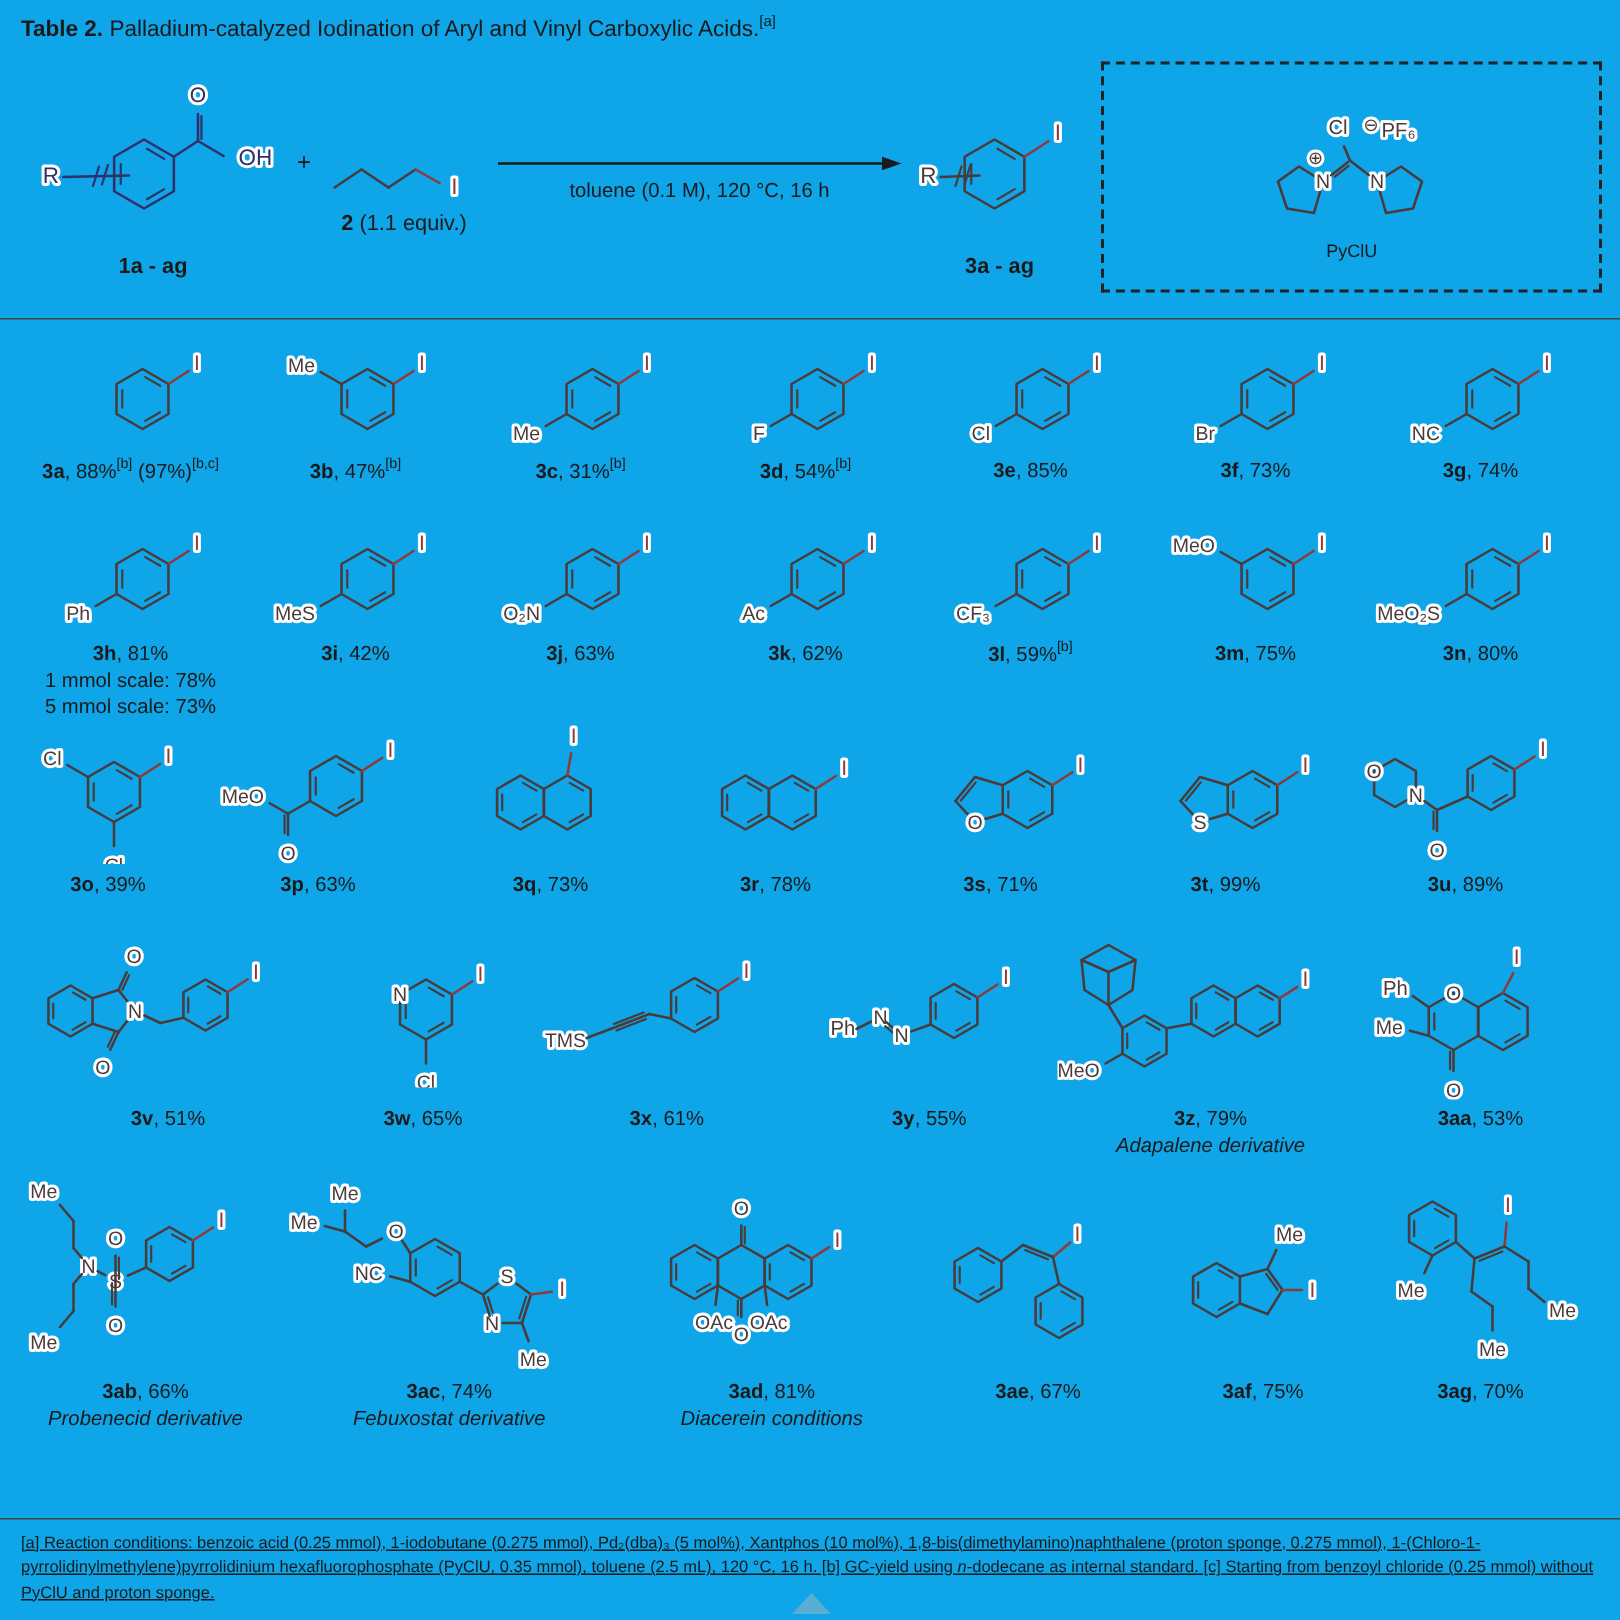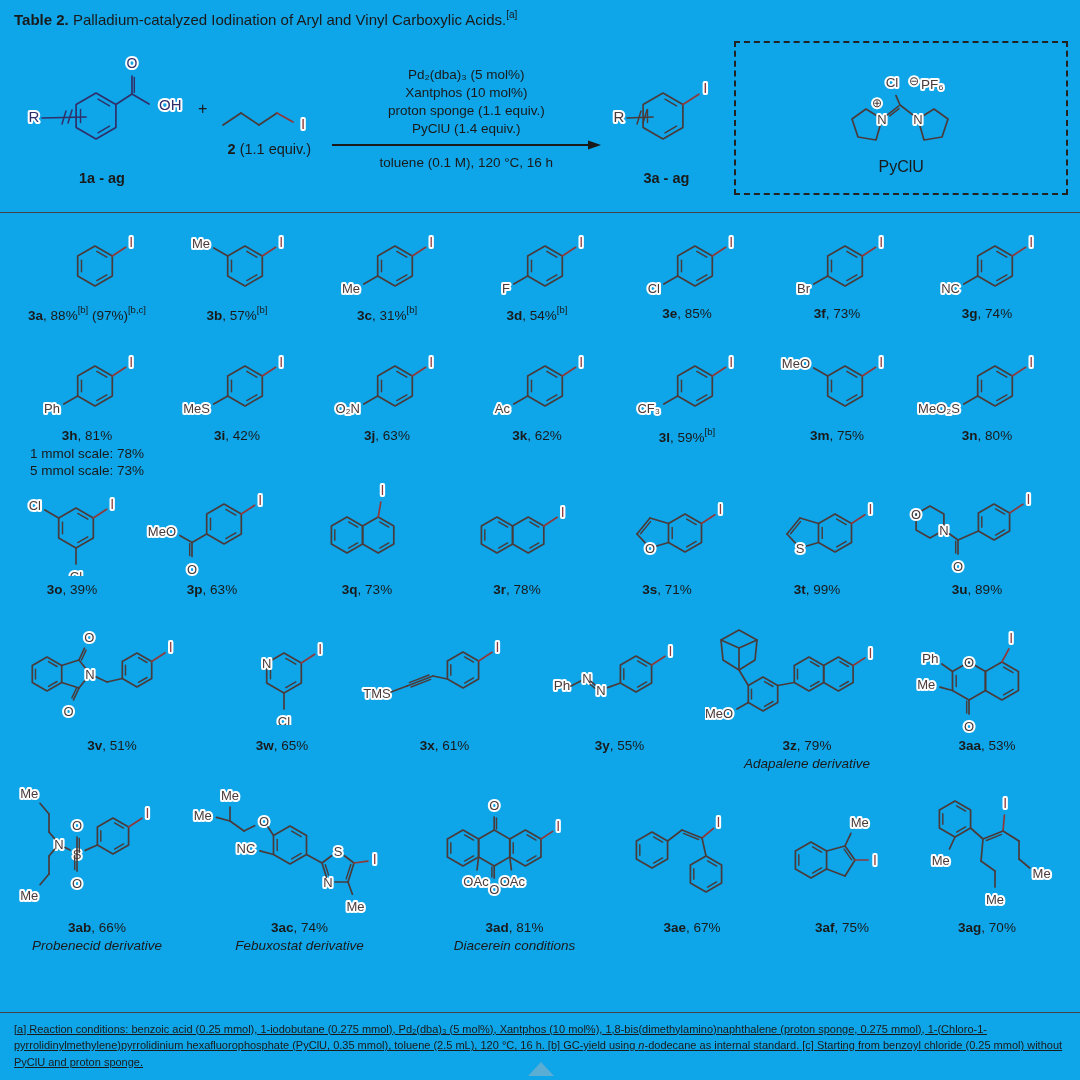--- a/index.html
+++ b/index.html
@@ -11,21 +11,21 @@
   .schemeblock{display:flex;flex-direction:column;align-items:center;}
   .schemetag{font-size:14.5px;font-weight:bold;margin-top:2px;}
   .schemetag .nrm{font-weight:normal;}
   .plus{font-size:16px;padding:0 1px 18px 1px;}
   .arrowblock{display:flex;flex-direction:column;align-items:center;width:272px;}
   .cond{font-size:13.5px;line-height:1.32;text-align:center;}
   .condbelow{font-size:13.5px;margin-top:3px;}
   .reagentbox{border:2px dashed #222;height:150px;width:332px;display:flex;align-items:center;
               justify-content:space-evenly;margin-left:4px;}
   .boxitem{display:flex;flex-direction:column;align-items:center;}
-  .boxcap{font-size:16px;margin-top:1px;}
+  .boxcap{font-size:12px;margin-top:1px;}
   .divider{border-top:1.6px solid #444;margin:2px 0 0 0;}
   .rows{display:flex;flex-direction:column;padding:4px 12px 0 12px;}
   .row{display:flex;align-items:flex-start;}
   .cell{display:flex;flex-direction:column;align-items:center;}
   .svgbox{display:flex;align-items:center;justify-content:center;}
   .cap{font-size:13.5px;text-align:left;line-height:1.3;white-space:nowrap;}
   .cap b{font-weight:bold;}
   .cap sup{font-size:9.5px;position:relative;top:-1px;}
   .note{font-size:13.5px;text-align:right;line-height:1.3;white-space:nowrap;}
   .note.it{font-style:italic;}
@@ -71,26 +71,20 @@
       <svg id="svg-butyl" width="112" height="60" viewBox="0 0 112 60">
           <line x1="10.0" y1="46.0" x2="28.0" y2="34.0" stroke="#4a3b3b" stroke-width="1.7" stroke-linecap="round"></line>
           <line x1="28.0" y1="34.0" x2="46.0" y2="46.0" stroke="#4a3b3b" stroke-width="1.7" stroke-linecap="round"></line>
           <line x1="46.0" y1="46.0" x2="64.0" y2="34.0" stroke="#4a3b3b" stroke-width="1.7" stroke-linecap="round"></line>
           <line x1="64.0" y1="34.0" x2="80.0" y2="43.0" stroke="#8e3a3a" stroke-width="1.7" stroke-linecap="round"></line>
           <text x="90.0" y="50.0" font-size="15" fill="#8e3a3a" text-anchor="middle" paint-order="stroke" stroke="#ffffff" stroke-width="4" stroke-linejoin="round">I</text>
         </svg>
       <div class="schemetag"><span>2</span><span class="nrm"> (1.1 equiv.)</span></div>
     </div>
     <div class="arrowblock">
-      <div class="cond" id="cond-above">
-          <div>Pd₂(dba)₃ (5 mol%)</div>
-          <div>Xantphos (10 mol%)</div>
-          <div>proton sponge (1.1 equiv.)</div>
-          <div>PyClU (1.4 equiv.)</div>
-        </div>
       <svg width="272" height="14" viewBox="0 0 272 14">
         <line x1="2" y1="7" x2="258" y2="7" stroke="#1a1a1a" stroke-width="1.8"></line>
         <polygon points="258,2.5 271,7 258,11.5" fill="#1a1a1a"></polygon>
       </svg>
       <div class="condbelow">toluene (0.1 M), 120 °C, 16 h</div>
     </div>
     <div class="schemeblock">
       <svg id="svg-product" width="118" height="118" viewBox="0 0 118 118">
           <path d="M56.0,43.0L75.9,54.5L75.9,77.5L56.0,89.0L36.1,77.5L36.1,54.5Z" fill="none" stroke="#4a3b3b" stroke-width="1.7" stroke-linejoin="round"></path>
           <line x1="58.0" y1="49.2" x2="69.5" y2="55.9" stroke="#4a3b3b" stroke-width="1.45" stroke-linecap="round"></line>
@@ -149,21 +143,21 @@
               <path d="M78.0,28.0L95.3,38.0L95.3,58.0L78.0,68.0L60.7,58.0L60.7,38.0Z" fill="none" stroke="#4a3b3b" stroke-width="1.7" stroke-linejoin="round"></path>
               <line x1="79.8" y1="33.4" x2="89.8" y2="39.2" stroke="#4a3b3b" stroke-width="1.45" stroke-linecap="round"></line>
               <line x1="89.8" y1="56.8" x2="79.8" y2="62.6" stroke="#4a3b3b" stroke-width="1.45" stroke-linecap="round"></line>
               <line x1="64.5" y1="53.8" x2="64.5" y2="42.2" stroke="#4a3b3b" stroke-width="1.45" stroke-linecap="round"></line>
               <line x1="95.3" y1="38.0" x2="108.7" y2="29.3" stroke="#8e3a3a" stroke-width="1.7" stroke-linecap="round"></line>
               <text x="112.3" y="28.9" font-size="14" fill="#8e3a3a" text-anchor="start" paint-order="stroke" stroke="#ffffff" stroke-width="4" stroke-linejoin="round">I</text>
               <line x1="60.7" y1="38.0" x2="46.8" y2="30.0" stroke="#4a3b3b" stroke-width="1.7" stroke-linecap="round"></line>
               <text x="43.0" y="30.0" font-size="13" fill="#4a3b3b" text-anchor="end" paint-order="stroke" stroke="#ffffff" stroke-width="4" stroke-linejoin="round">Me</text>
             </svg>
           </div>
-          <div class="cap"><b>3b</b><span>, 57%</span><sup>[b]</sup></div>
+          <div class="cap"><b>3b</b><span>, 47%</span><sup>[b]</sup></div>
         </div>
         <div class="cell" style="width: 150px;">
           <div class="svgbox" style="height: 88px;">
             <svg width="140" height="86" viewBox="0 0 140 86">
               <path d="M78.0,28.0L95.3,38.0L95.3,58.0L78.0,68.0L60.7,58.0L60.7,38.0Z" fill="none" stroke="#4a3b3b" stroke-width="1.7" stroke-linejoin="round"></path>
               <line x1="79.8" y1="33.4" x2="89.8" y2="39.2" stroke="#4a3b3b" stroke-width="1.45" stroke-linecap="round"></line>
               <line x1="89.8" y1="56.8" x2="79.8" y2="62.6" stroke="#4a3b3b" stroke-width="1.45" stroke-linecap="round"></line>
               <line x1="64.5" y1="53.8" x2="64.5" y2="42.2" stroke="#4a3b3b" stroke-width="1.45" stroke-linecap="round"></line>
               <line x1="95.3" y1="38.0" x2="108.7" y2="29.3" stroke="#8e3a3a" stroke-width="1.7" stroke-linecap="round"></line>
               <text x="112.3" y="28.9" font-size="14" fill="#8e3a3a" text-anchor="start" paint-order="stroke" stroke="#ffffff" stroke-width="4" stroke-linejoin="round">I</text>

